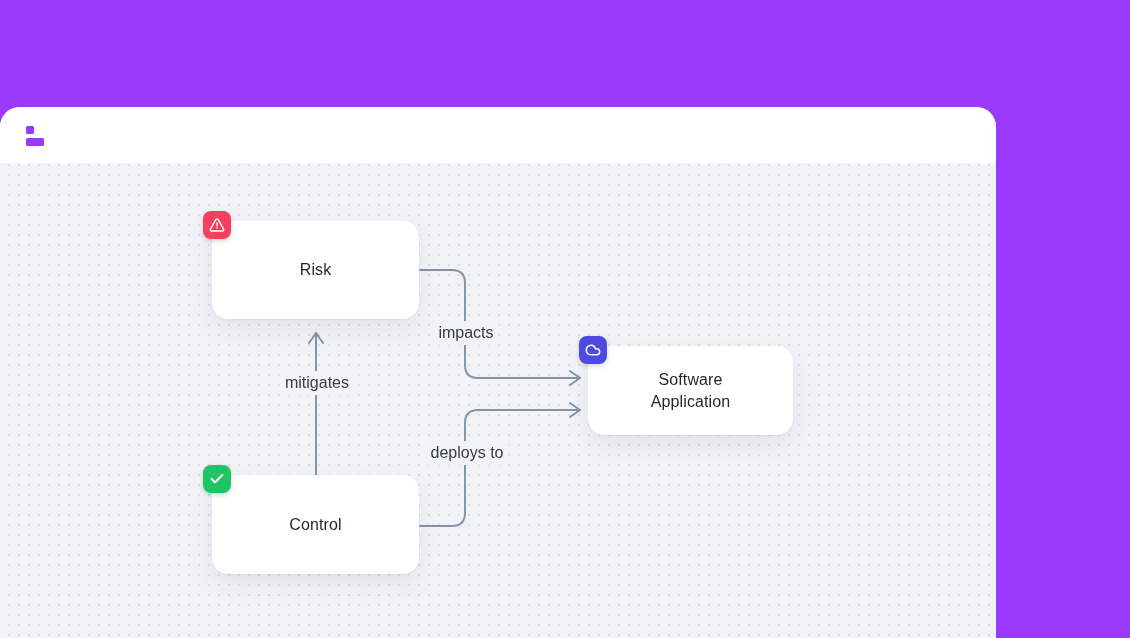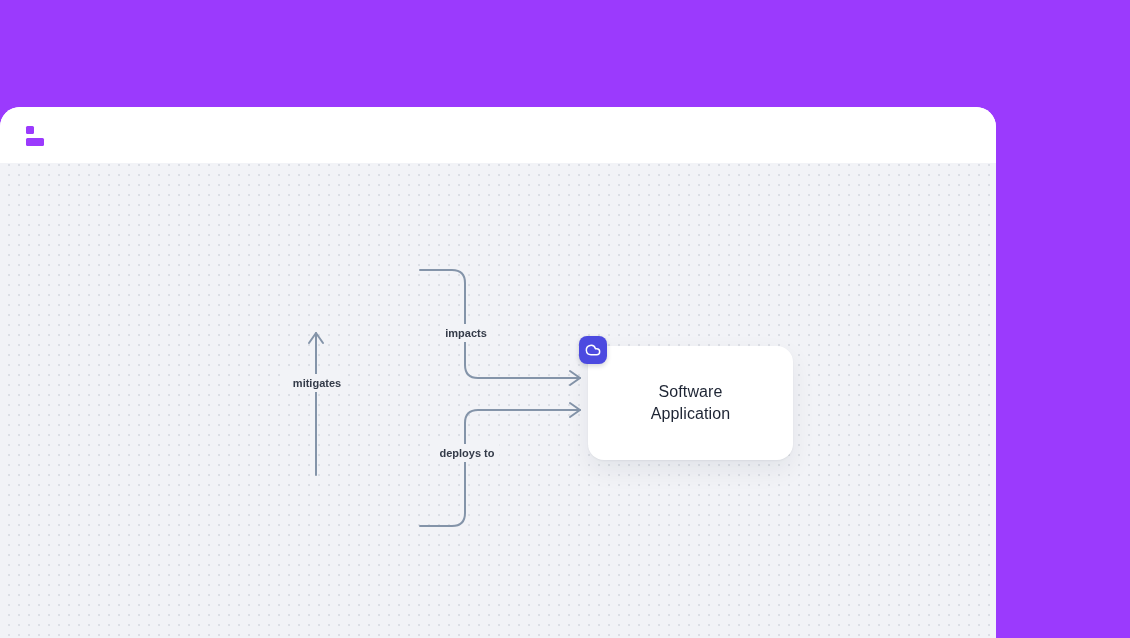--- a/index.html
+++ b/index.html
@@ -73,21 +73,21 @@
   .node-label {
     font-size: 16px;
     font-weight: 500;
     color: #1d2433;
     text-align: center;
     line-height: 1.35;
     letter-spacing: 0.1px;
   }
   .node-risk    { left: 212px; top:  58px; width: 207px; height: 98px; }
   .node-control { left: 212px; top: 312px; width: 207px; height: 99px; }
-  .node-app     { left: 588px; top: 183px; width: 205px; height: 114px; }
+  .node-app     { left: 588px; top: 183px; width: 205px; height: 89px; }
   .node-app .node-label { max-width: 130px; }
 
   .badge {
     position: absolute;
     left: -9px; top: -10px;
     width: 28px; height: 28px;
     border-radius: 8px;
     display: flex;
     align-items: center;
     justify-content: center;
@@ -97,25 +97,24 @@
   .badge-control { background: #1fc564; }
   .badge-app     { background: #4c4ae0; }
   .badge svg { display: block; }
 
   
   .edge-label {
     position: absolute;
     transform: translate(-50%, -50%);
     background: #f2f3f7;
     padding: 3px 5px;
-    font-size: 11px;
+    font-size: 16px;
     color: #343b49;
     white-space: nowrap;
     cursor: pointer;
-    font-weight: bold;
   }
   .edge-label-impacts   { left: 466px; top: 170px; }
   .edge-label-mitigates { left: 317px; top: 220px; }
   .edge-label-deploys   { left: 467px; top: 290px; text-align: right; }
 </style>
 </head>
 <body>
 
 <div class="app-card">
 
@@ -143,21 +142,43 @@
       <g>
         <path d="M316,312 L316,170"></path>
         <path d="M309,180 L316,170 L323,180"></path>
       </g>
     </svg>
 
     <div class="edge-label edge-label-impacts">impacts</div>
     <div class="edge-label edge-label-mitigates">mitigates</div>
     <div class="edge-label edge-label-deploys">deploys to</div>
 
+    <div class="node node-risk">
+      <div class="badge badge-risk">
+        <span>
+          <svg width="16" height="16" viewBox="0 0 24 24" fill="none" stroke="#ffffff" stroke-width="2.2" stroke-linecap="round" stroke-linejoin="round">
+            <path d="m21.73 18-8-14a2 2 0 0 0-3.48 0l-8 14A2 2 0 0 0 4 21h16a2 2 0 0 0 1.73-3Z"></path>
+            <line x1="12" y1="9" x2="12" y2="13"></line>
+            <line x1="12" y1="16.6" x2="12.01" y2="16.6"></line>
+          </svg>
+        </span>
+      </div>
+      <div class="node-label">Risk</div>
+    </div>
 
+    <div class="node node-control">
+      <div class="badge badge-control">
+        <span>
+          <svg width="16" height="16" viewBox="0 0 24 24" fill="none" stroke="#ffffff" stroke-width="3" stroke-linecap="round" stroke-linejoin="round">
+            <path d="M20 6 9 17l-5-5"></path>
+          </svg>
+        </span>
+      </div>
+      <div class="node-label">Control</div>
+    </div>
 
     <div class="node node-app">
       <div class="badge badge-app">
         <span>
           <svg width="16" height="16" viewBox="0 0 24 24" fill="none" stroke="#ffffff" stroke-width="2.2" stroke-linecap="round" stroke-linejoin="round">
             <path d="M17.5 19H9a7 7 0 1 1 6.71-9h1.79a4.5 4.5 0 1 1 0 9Z"></path>
           </svg>
         </span>
       </div>
       <div class="node-label">Software Application</div>

